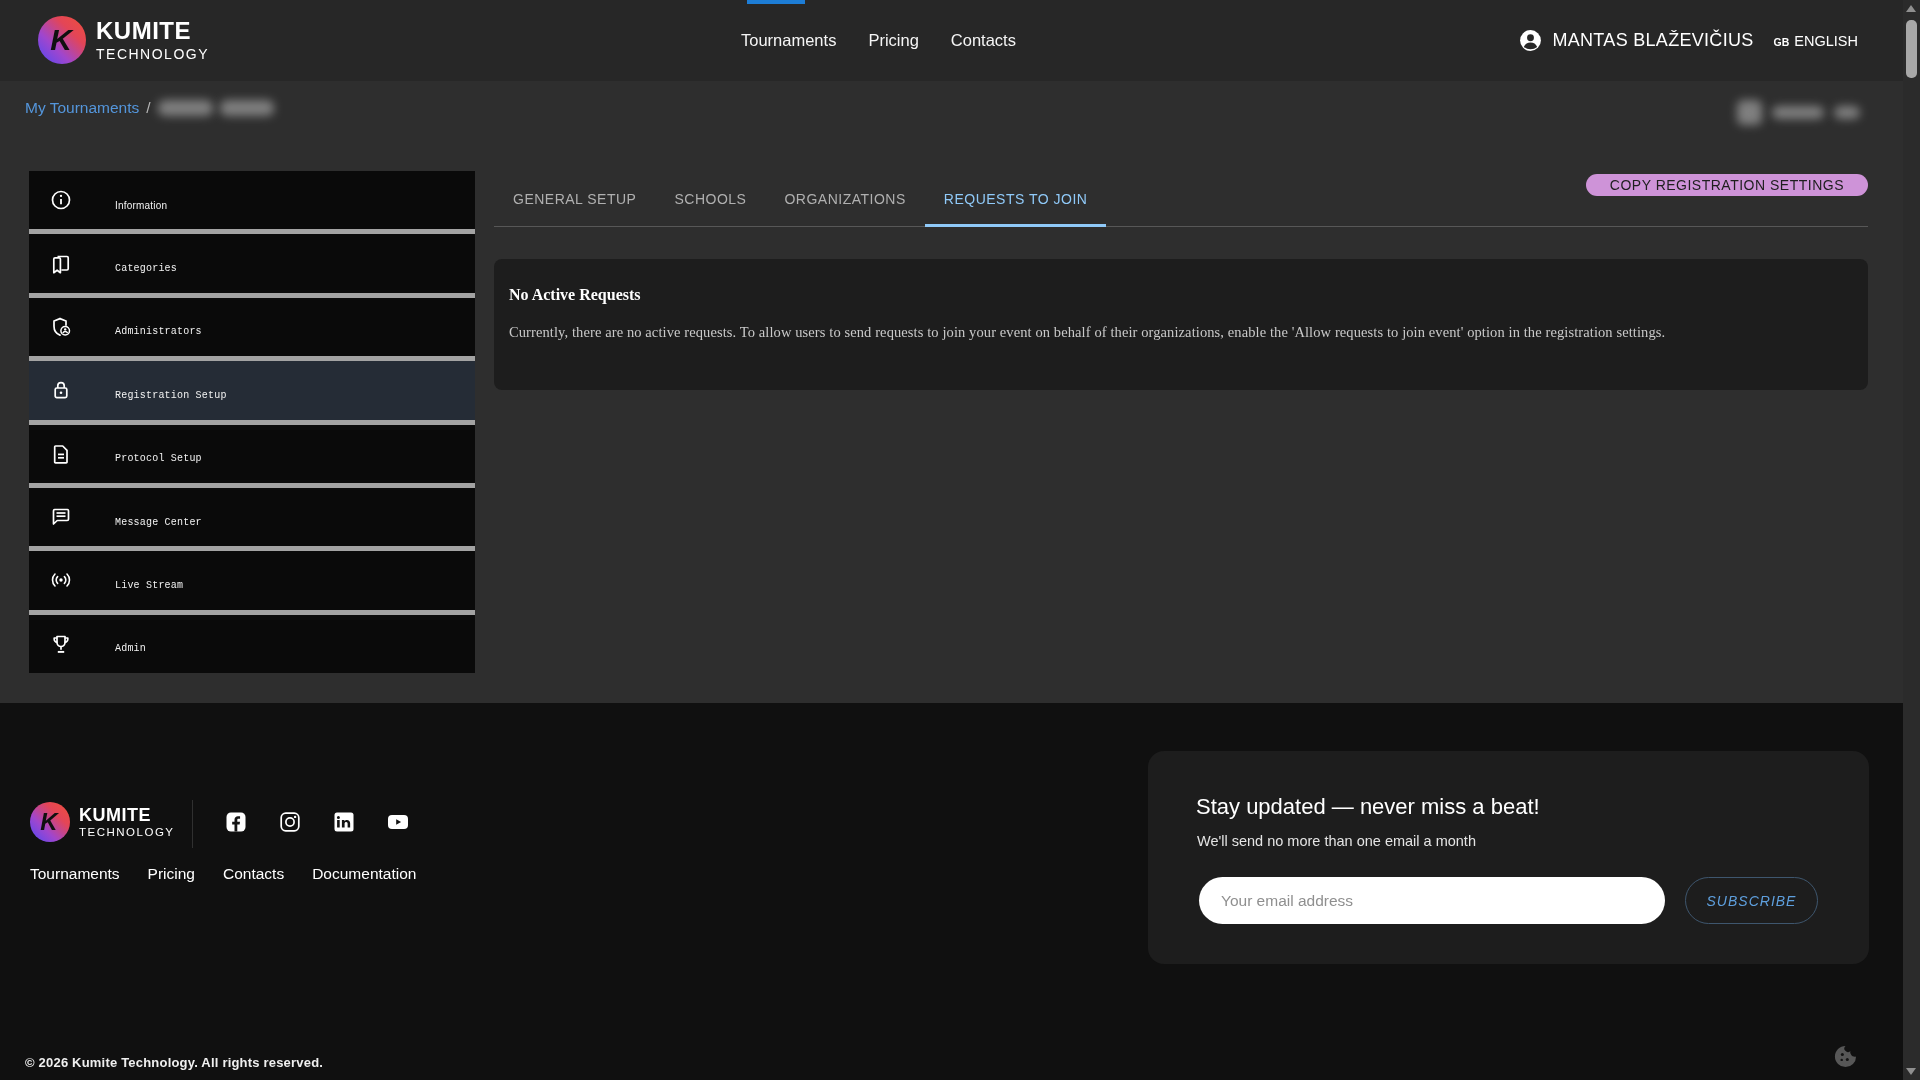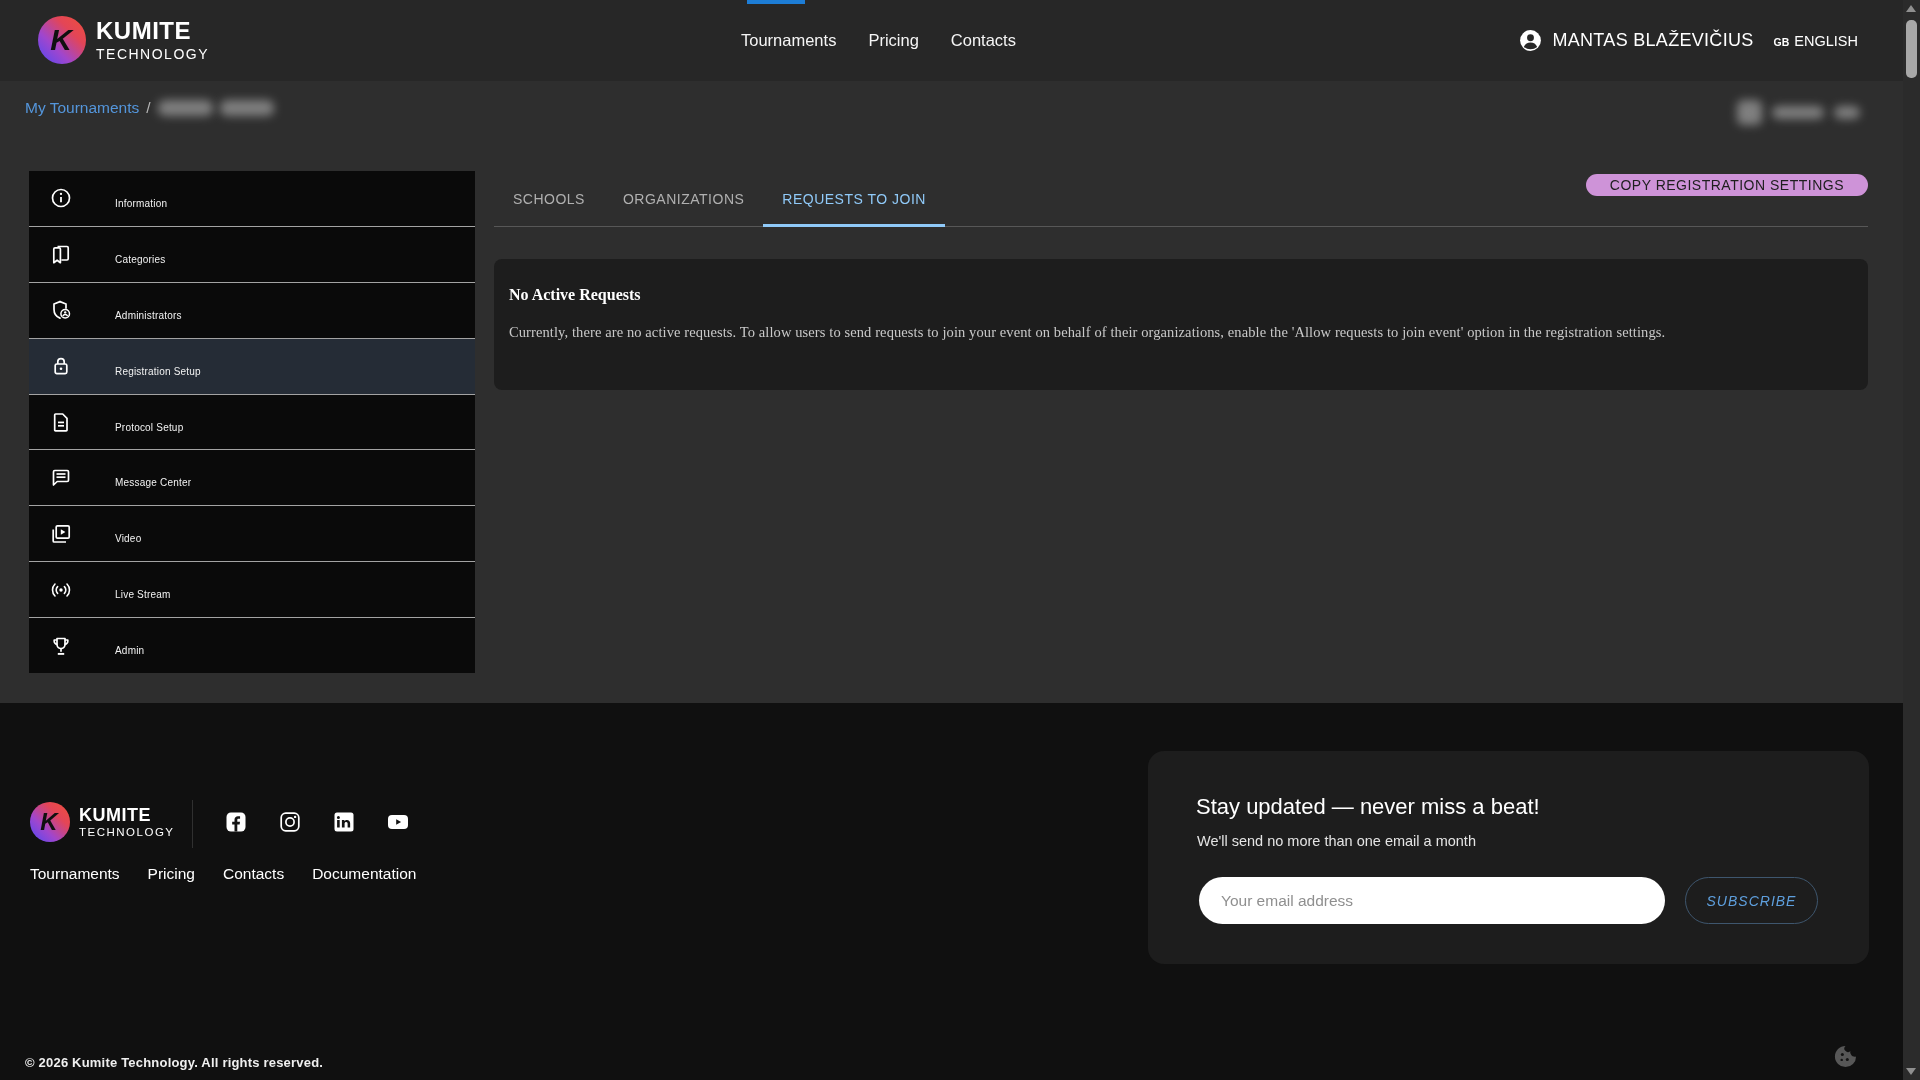--- a/index.html
+++ b/index.html
@@ -38,21 +38,21 @@
   .redact { background:#9e9e9e; border-radius:7px; filter:blur(5px); opacity:.72; }
   .crumb-blob1 { width:55px; height:16px; }
   .crumb-blob2 { width:54px; height:16px; }
   .date-badge { position:absolute; top:97px; left:1737px; width:130px; height:30px; display:flex; align-items:center; gap:10px; }
   .date-icon-blob { width:25px; height:25px; border-radius:6px; }
   .date-text-blob1 { width:52px; height:13px; }
   .date-text-blob2 { width:26px; height:13px; }
   
   .sidebar { position:absolute; left:29px; top:171px; width:446px; height:502px; background:#0a0a0a; display:flex; flex-direction:column; }
   .side-item { flex:1; display:flex; align-items:center; gap:0; cursor:pointer; }
-  .side-item + .side-item { border-top:1px solid #a3a3a3; }
+  .side-item + .side-item { border-top:5px solid #a3a3a3;font-family:Liberation Mono, monospace; }
   .side-item.selected { background:#252c36; }
   .side-icon { width:24px; height:24px; margin-left:20px; flex:0 0 auto; }
   .side-icon svg { display:block; width:24px; height:24px; }
   .side-label { color:#f2f2f2; font-size:10px; font-weight:500; margin-left:42px; letter-spacing:.2px;margin-top:10px; }
   
   .tabs-row { position:absolute; left:494px; top:171px; width:1374px; height:56px; border-bottom:1px solid #575757; display:flex; align-items:stretch; }
   .tab { display:flex; align-items:center; padding:0 19px; color:#b0b0b0; font-size:14px; font-weight:500; letter-spacing:.5px; cursor:pointer; position:relative; }
   .tab.active { color:#90caf9; }
   .tab.active::after { content:""; position:absolute; left:0; right:0; bottom:-1px; height:3px; background:#90caf9; }
   .copy-btn {
@@ -218,30 +218,20 @@
       <span class="side-icon">
         <svg viewBox="0 0 24 24" fill="none" stroke="#fff" stroke-width="1.7" stroke-linejoin="round">
           <path d="M4.5 5.8a1.3 1.3 0 0 1 1.3-1.3h12.4a1.3 1.3 0 0 1 1.3 1.3v8.4a1.3 1.3 0 0 1-1.3 1.3H8.2L4.5 19z"></path>
           <line x1="7.5" y1="8" x2="16.5" y2="8"></line>
           <line x1="7.5" y1="11.2" x2="16.5" y2="11.2"></line>
         </svg>
       </span>
       <span class="side-label">Message Center</span>
     </div>
 
-    <div class="side-item">
-      <span class="side-icon">
-        <svg viewBox="0 0 24 24" fill="none" stroke="#fff" stroke-width="1.7" stroke-linejoin="round">
-          <path d="M4.2 7.4V19a1 1 0 0 0 1 1H17"></path>
-          <rect x="7.2" y="3.8" width="13" height="12.4" rx="1.2"></rect>
-          <path d="M11.8 7.2l4.6 2.8-4.6 2.8z" fill="#fff" stroke="none"></path>
-        </svg>
-      </span>
-      <span class="side-label">Video</span>
-    </div>
 
     <div class="side-item">
       <span class="side-icon">
         <svg viewBox="0 0 24 24" fill="none" stroke="#fff" stroke-width="1.6" stroke-linecap="round">
           <circle cx="12" cy="12" r="1.7" fill="#fff" stroke="none"></circle>
           <path d="M8.6 8.6a4.8 4.8 0 0 0 0 6.8"></path>
           <path d="M15.4 8.6a4.8 4.8 0 0 1 0 6.8"></path>
           <path d="M6 6a8.5 8.5 0 0 0 0 12"></path>
           <path d="M18 6a8.5 8.5 0 0 1 0 12"></path>
         </svg>
@@ -257,20 +247,21 @@
           <path d="M16 6h2.8v1.2a3.2 3.2 0 0 1-3.2 3.2"></path>
           <path d="M12 14.5v3.2"></path>
           <path d="M8.8 19.9h6.4" stroke-width="1.9"></path>
         </svg>
       </span>
       <span class="side-label">Admin</span>
     </div>
   </div>
 
   <div class="tabs-row">
+    <span class="tab">GENERAL SETUP</span>
     <span class="tab">SCHOOLS</span>
     <span class="tab">ORGANIZATIONS</span>
     <span class="tab active">REQUESTS TO JOIN</span>
     <button class="copy-btn">COPY REGISTRATION SETTINGS</button>
   </div>
 
   <div class="empty-card">
     <div class="empty-title">No Active Requests</div>
     <div class="empty-msg">Currently, there are no active requests. To allow users to send requests to join your event on behalf of their organizations, enable the 'Allow requests to join event' option in the registration settings.</div>
   </div>

